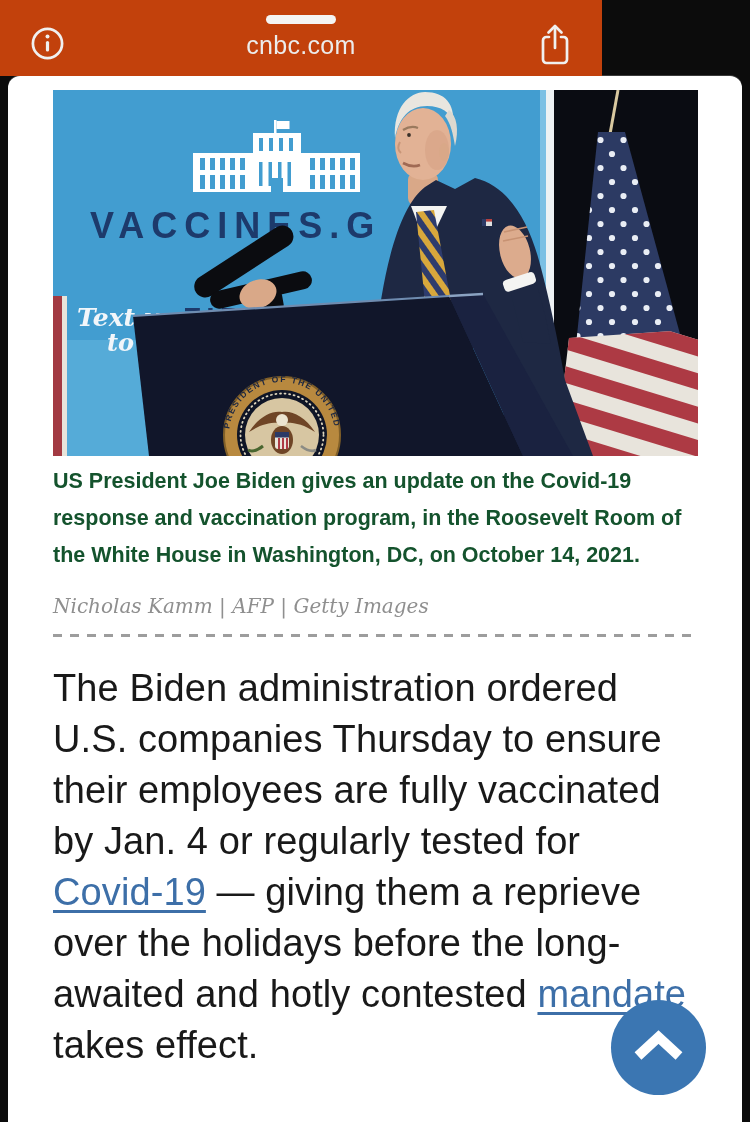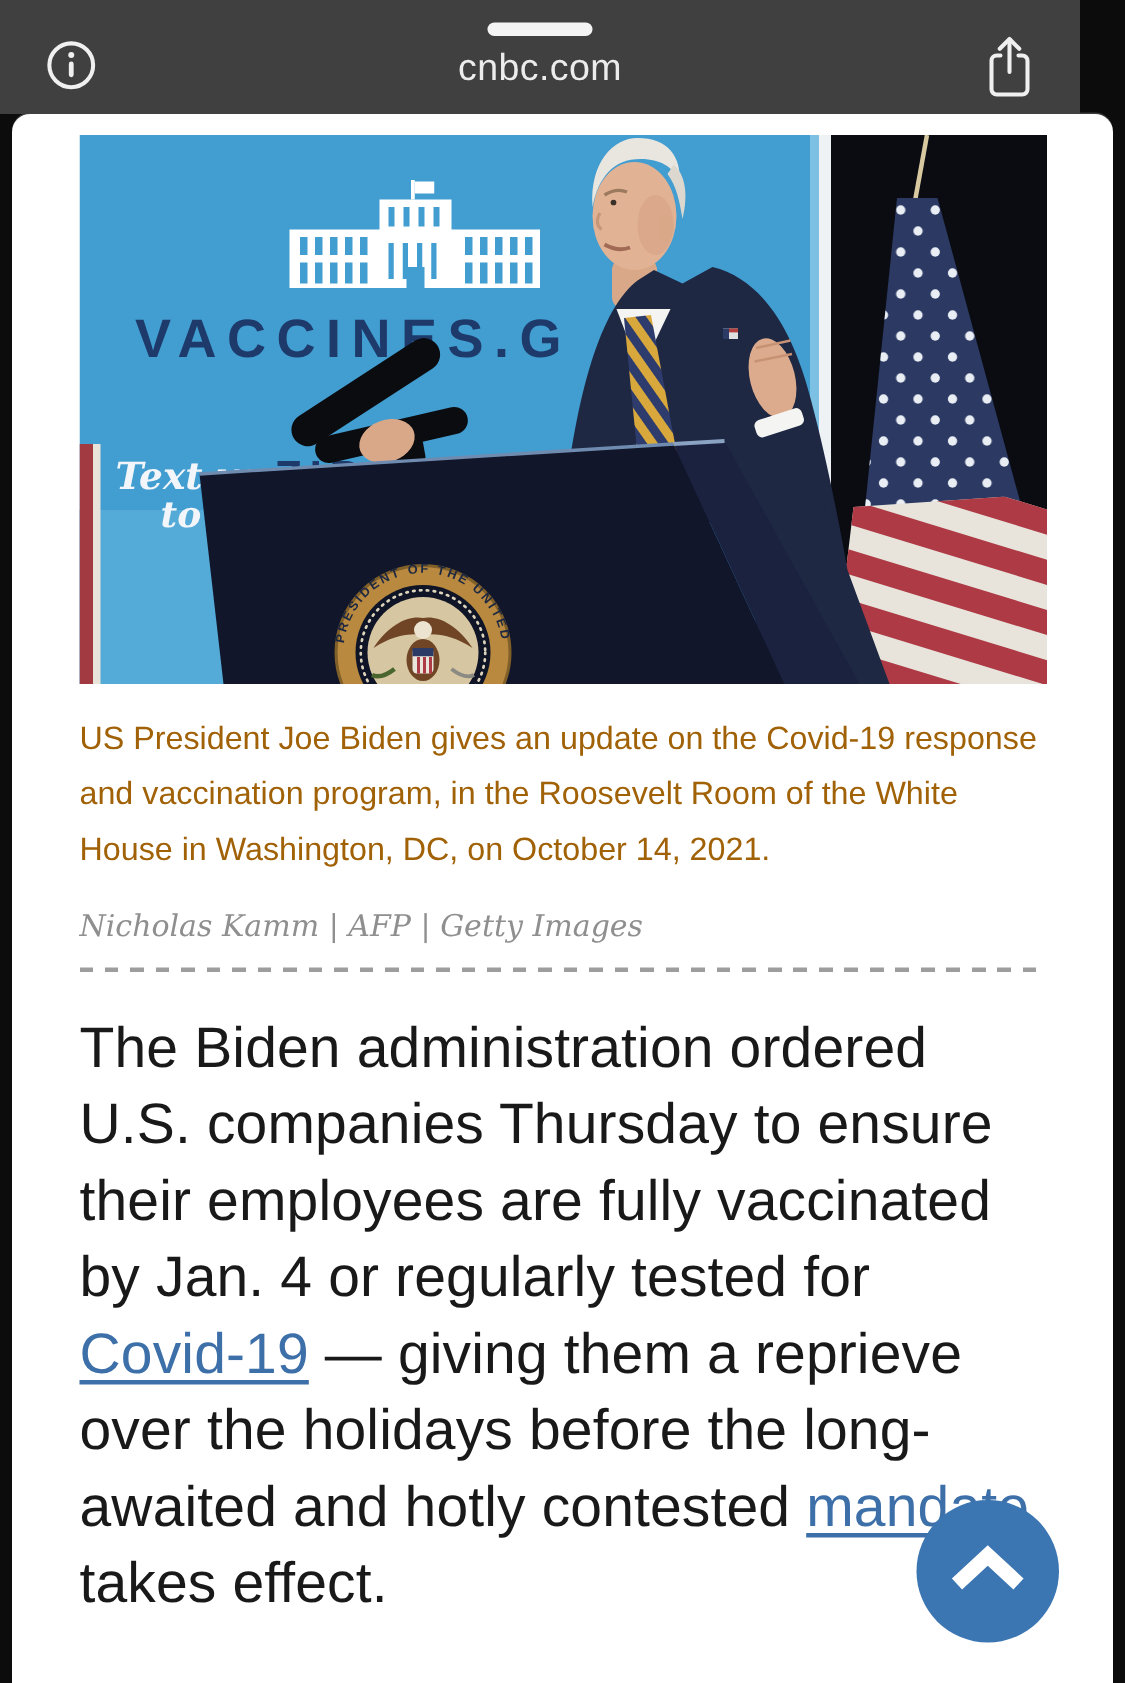--- a/index.html
+++ b/index.html
@@ -7,22 +7,22 @@
   body {
     position:relative;
     background:#0c0c0c;
     font-family:"Liberation Sans", sans-serif;
     overflow:hidden;
   }
 
   
   .topbar {
     position:absolute; top:0; left:0;
-    width:720px; height:76px;
-    background:#404040;
+    width:602px; height:76px;
+    background:#c2410c;
     z-index:5;
   }
   .drag-handle {
     position:absolute; top:15px; left:50%; transform:translateX(-50%);
     width:70px; height:9px; border-radius:5px;
     background:#f4f4f4;
   }
   .bar-title {
     position:absolute; top:31px; left:0; width:100%;
     text-align:center;
@@ -42,23 +42,23 @@
     background:#ffffff;
     border-radius:12px 12px 0 0;
     box-shadow:0 -1px 0 #3a3a3a;
     overflow:hidden;
   }
   .card-inner { padding:14px 44px 0 45px; }
 
   .photo { display:block; }
 
   .caption {
-    margin-top:18px;
-    font-size:21.5px; line-height:37px; font-weight:normal;
-    color:#a16207;
+    margin-top:7px;
+    font-size:21.5px; line-height:37px; font-weight:bold;
+    color:#14532d;
     width:645px;
   }
   .credit {
     margin-top:20px;
     font-family:"DejaVu Serif", serif; font-style:italic;
     font-size:20px; color:#8f8f8f;
   }
   .divider {
     margin-top:16px;
     width:645px; height:3px;

